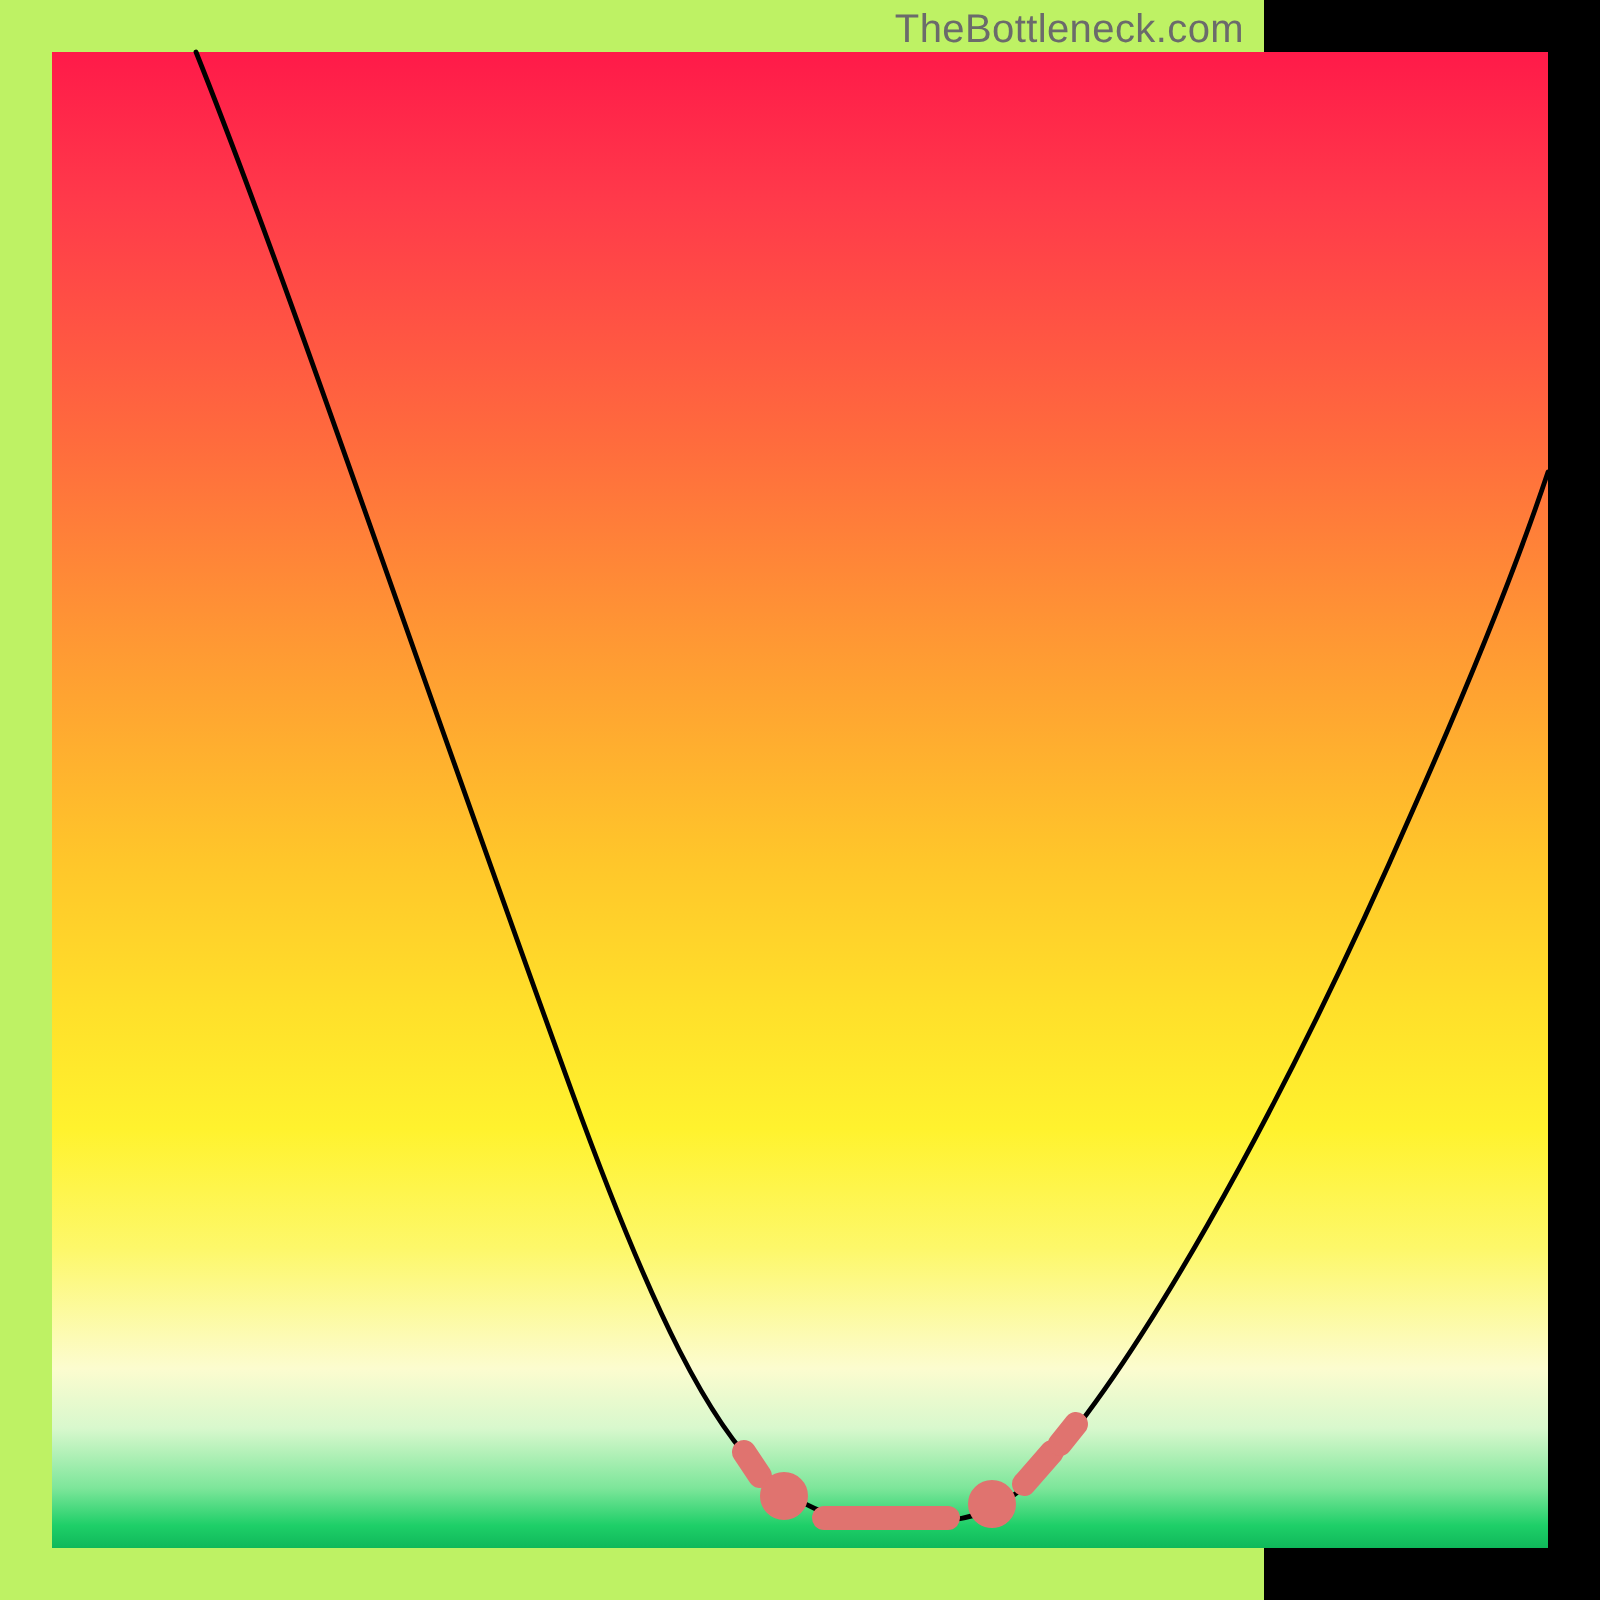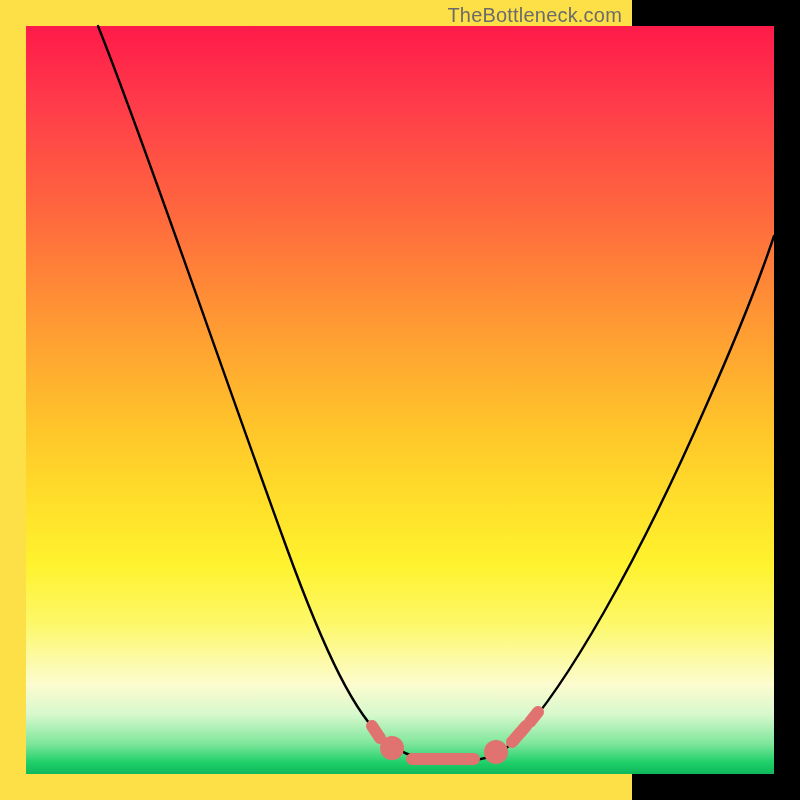--- a/index.html
+++ b/index.html
@@ -10,21 +10,21 @@
     background: #000;
     overflow: hidden;
     font-family: Arial, Helvetica, sans-serif;
   }
   .frame {
     position: absolute;
     left: 0;
     top: 0;
     width: 632px;
     height: 800px;
-    background: #fde047;
+    background: #bef264;
   }
   .plot-area {
     position: absolute;
     left: 26px;
     top: 26px;
     width: 748px;
     height: 748px;
     
     background: linear-gradient(
       to bottom,

